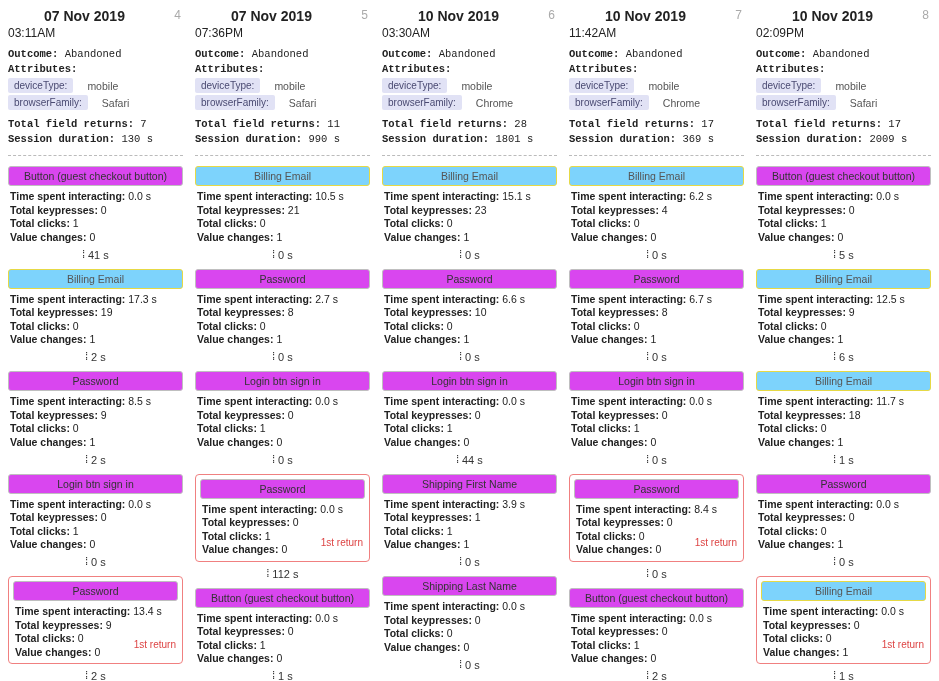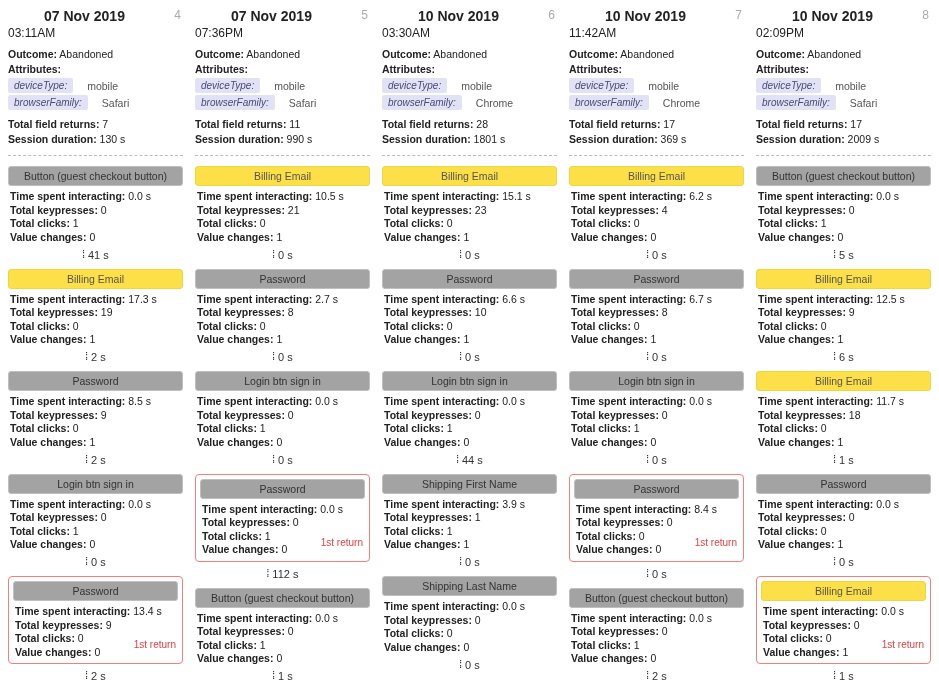--- a/index.html
+++ b/index.html
@@ -37,36 +37,36 @@
   .session-num {
     position: absolute;
     right: 2px;
     top: 0;
     color: #aaa;
     font-size: 12px;
   }
   .meta-line {
     margin: 3px 0;
     font-size: 10.5px;
+    font-family: Liberation Mono, monospace;
   }
   .meta-line b { font-weight: 600; }
   .attr-row {
     display: flex;
     align-items: center;
     gap: 14px;
     margin: 2px 0;
   }
   .chip {
     display: inline-block;
     background: #e1e2f5;
     color: #4a4a72;
     font-size: 10px;
     padding: 2px 6px;
     border-radius: 2px;
-    font-style: italic;
   }
   .attr-val {
     font-size: 10.5px;
     color: #555;
   }
   .divider {
     border: none;
     border-top: 1.5px dashed #bbb;
     margin: 10px 0;
   }
@@ -79,26 +79,26 @@
     padding: 4px 4px 4px 4px;
     position: relative;
   }
   .pill {
     display: block;
     text-align: center;
     font-size: 10.5px;
     padding: 3px 4px;
     border-radius: 3px;
     border: 1px solid #bfbfbf;
-    background: #a3a3a3;
+    background: #d946ef;
     color: #333;
     margin-bottom: 4px;
   }
   .pill.highlight {
-    background: #fde047;
+    background: #7dd3fc;
     border-color: #e6d945;
     color: #555;
   }
   .stat {
     font-size: 10.5px;
     margin: 1.5px 2px;
   }
   .stat b { font-weight: 600; }
   .return-tag {
     color: #d44;

